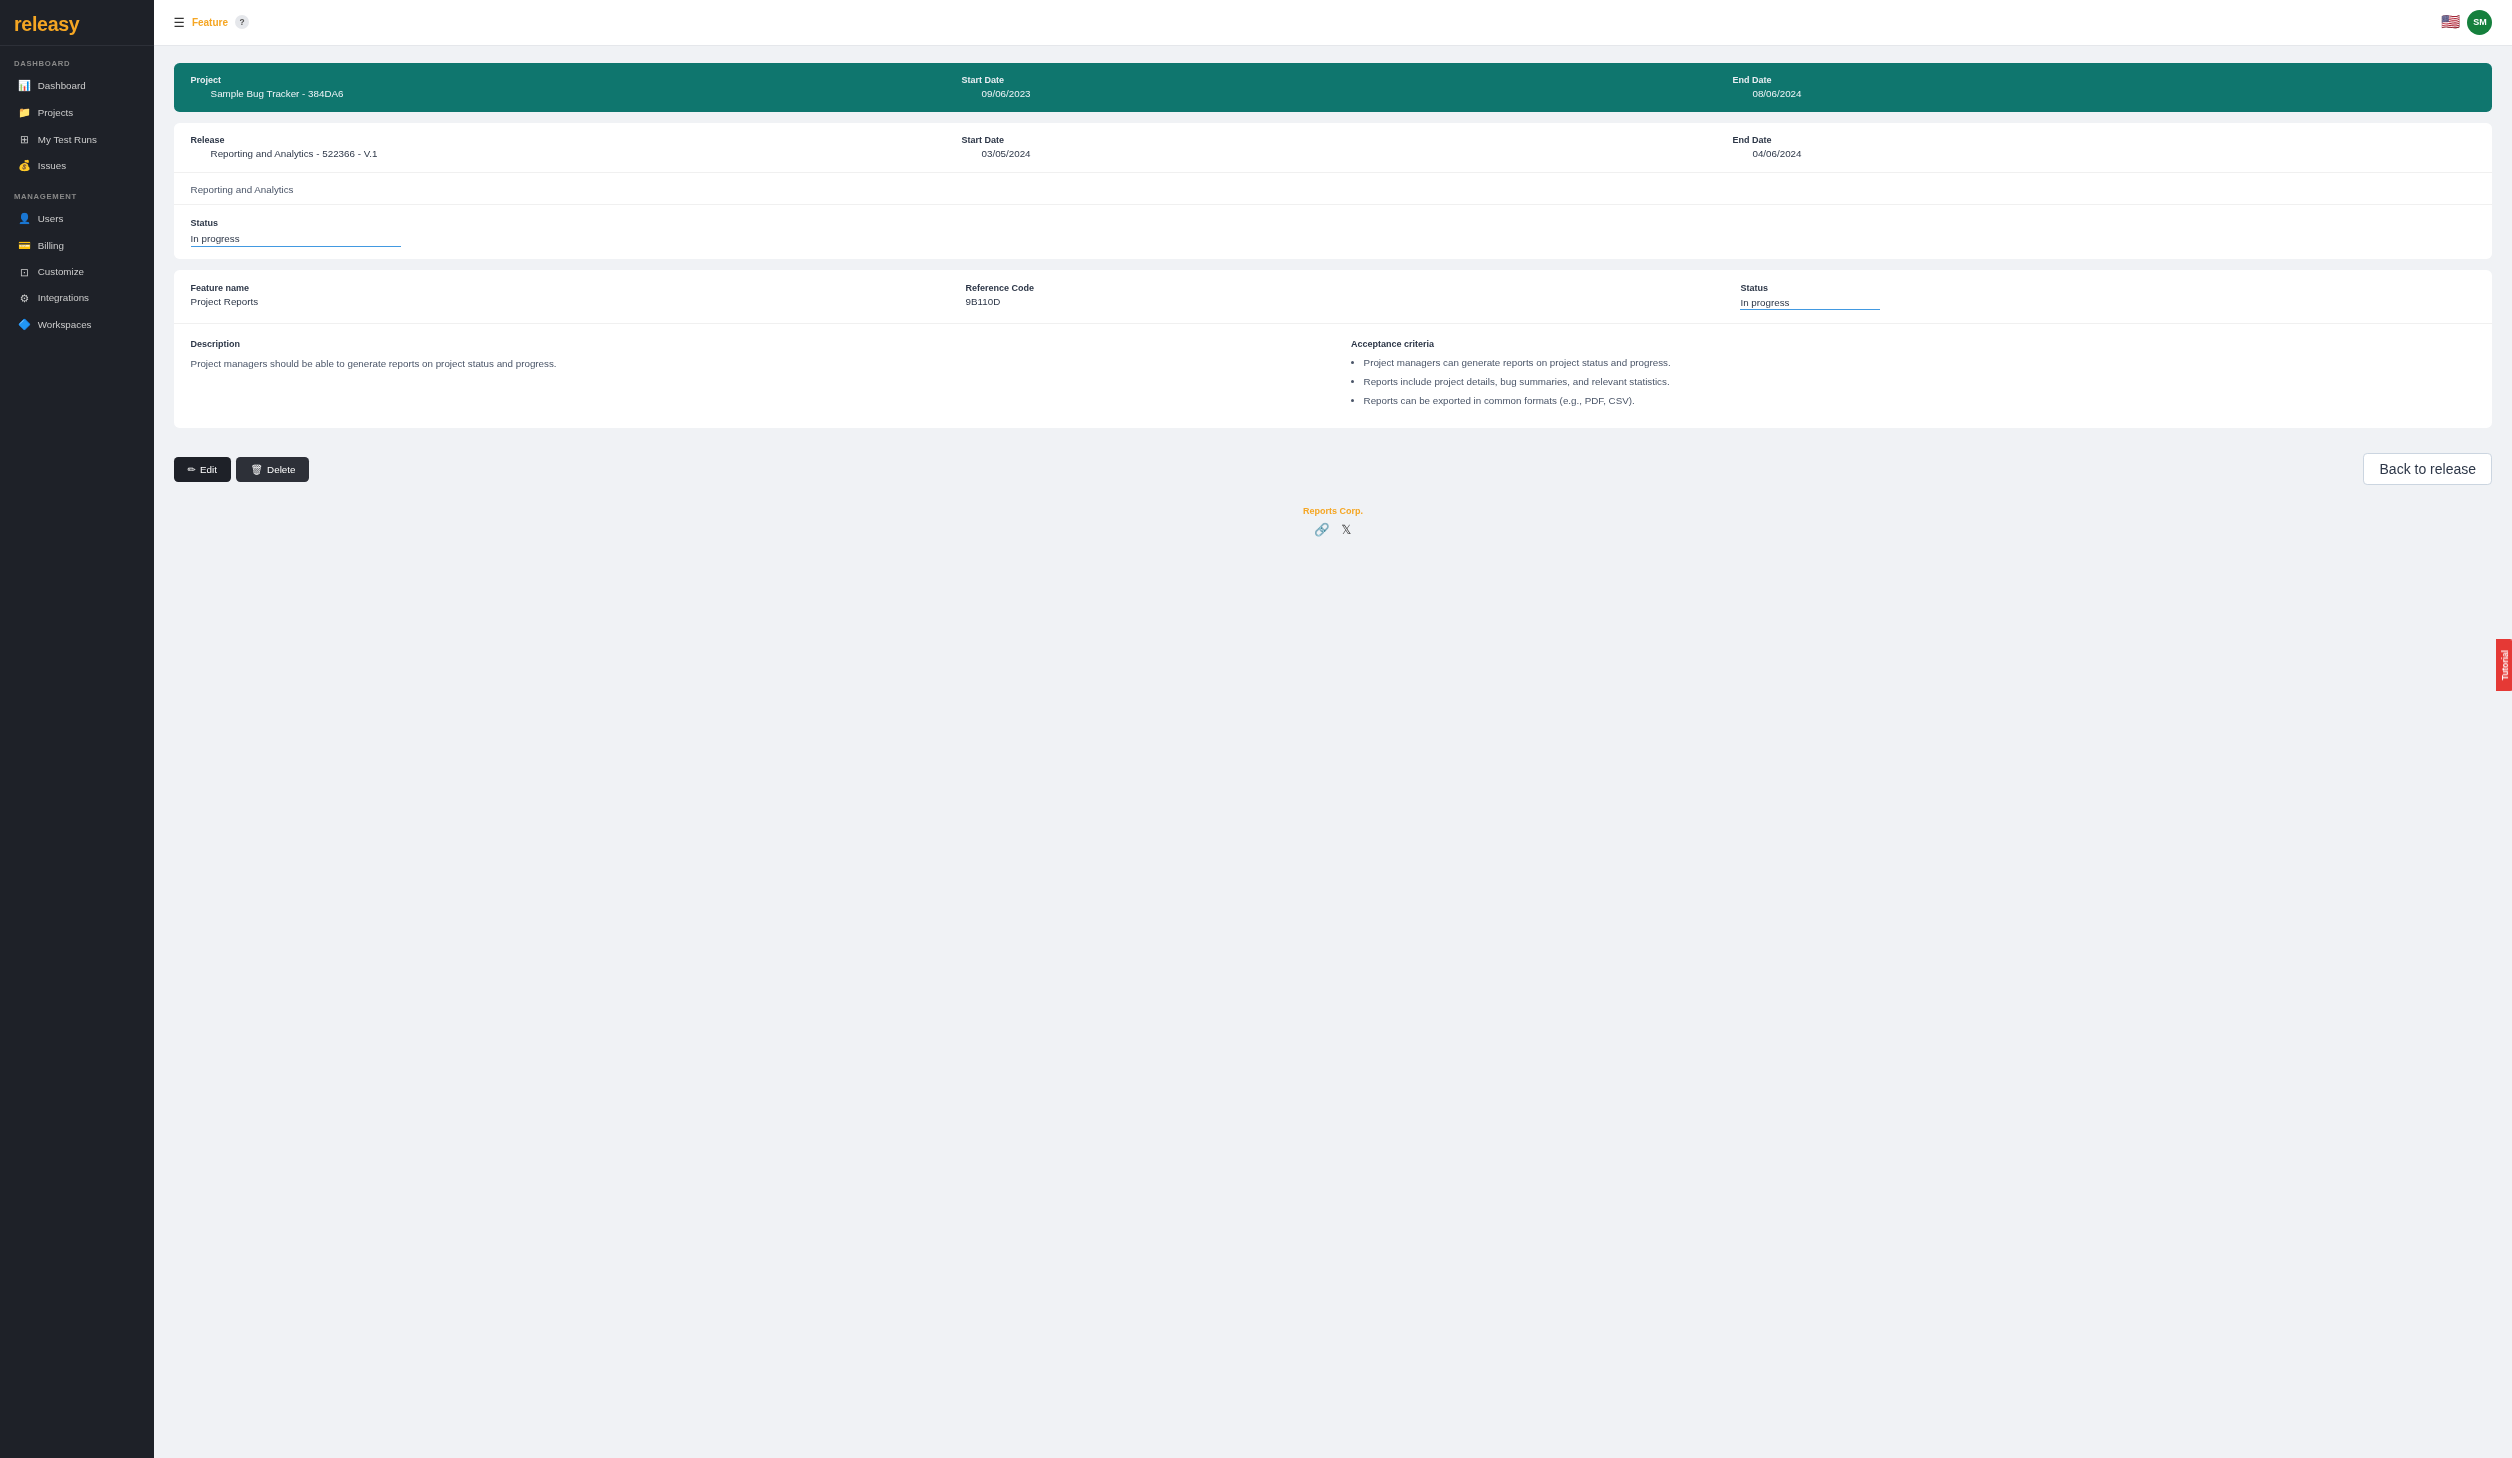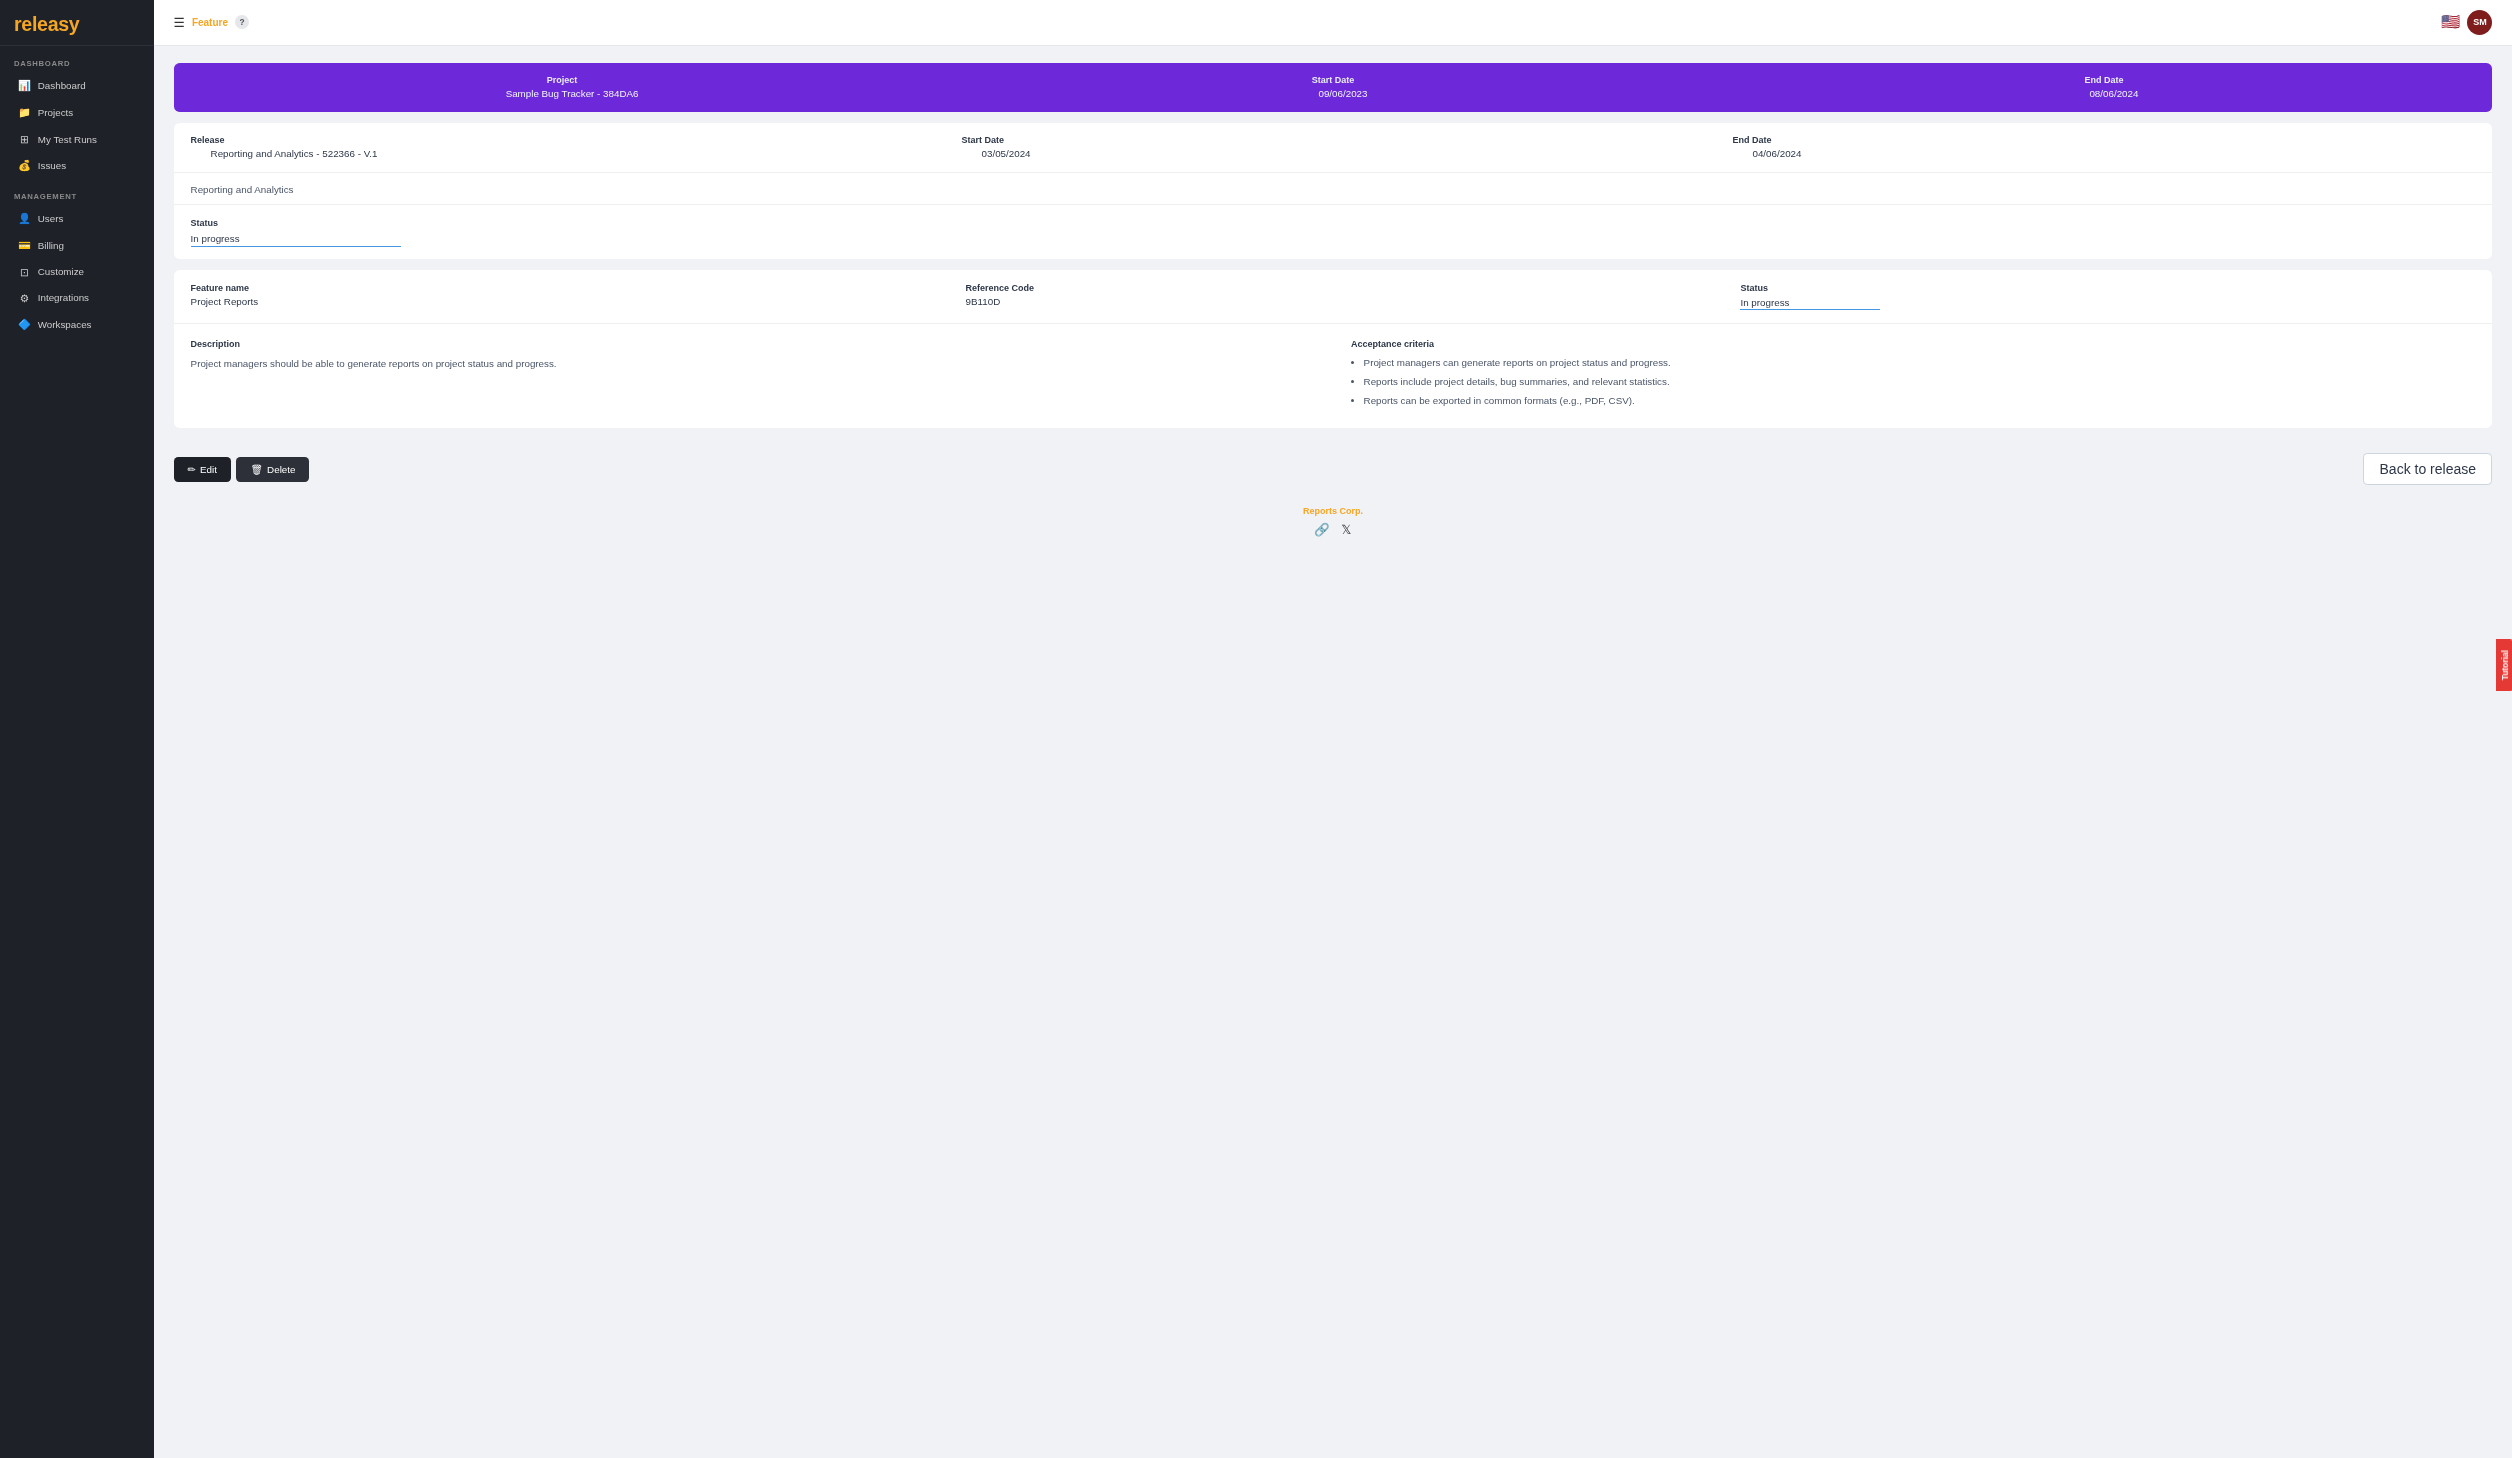--- a/index.html
+++ b/index.html
@@ -90,21 +90,21 @@
     .header-right {
       display: flex;
       align-items: center;
       gap: 7px;
     }
     .flag-icon { font-size: 15.4px; }
     .avatar {
       width: 25px;
       height: 25px;
       border-radius: 50%;
-      background: #7f1d1d;
+      background: #15803d;
       color: #fff;
       font-size: 9px;
       font-weight: 700;
       display: flex;
       align-items: center;
       justify-content: center;
     }
 
     
     .content-area {
@@ -113,22 +113,21 @@
     }
 
     
     .info-card {
       background: #fff;
       border-radius: 5.6px;
       margin-bottom: 11.2px;
       overflow: hidden;
     }
     .info-card.project-card {
-      background: #6d28d9;
-      text-align: center;
+      background: #0f766e;
     }
     .card-row {
       display: flex;
       padding: 12.6px 17px;
       gap: 28px;
     }
     .card-col { flex: 1; }
     .card-label {
       font-size: 9px;
       font-weight: 700;

